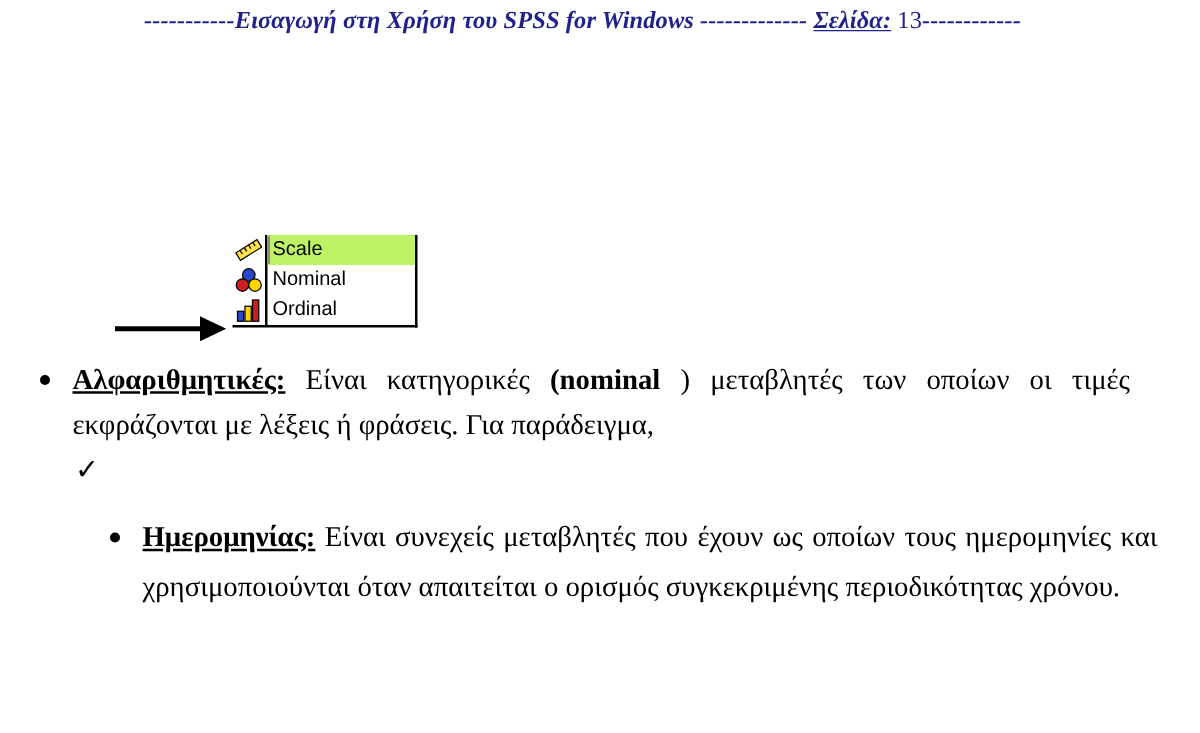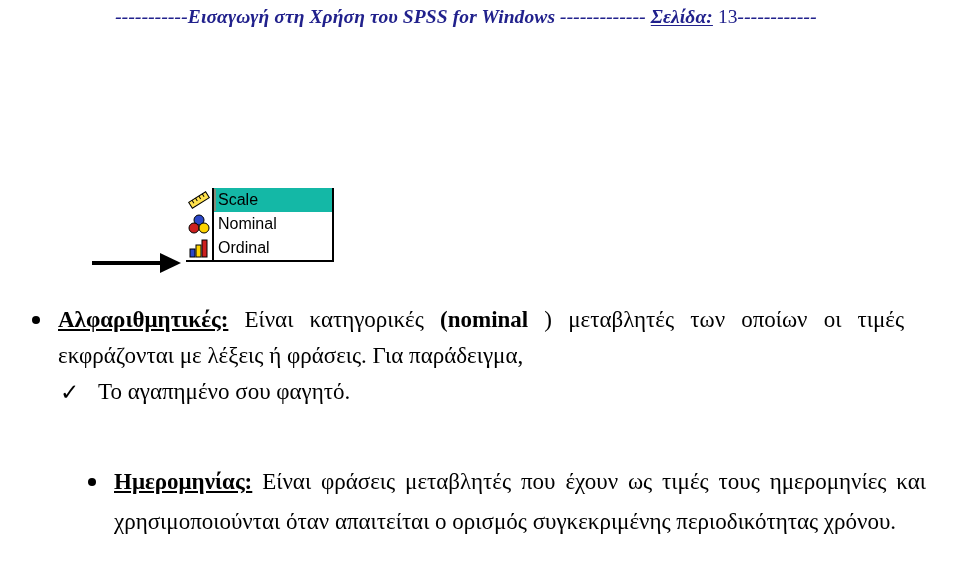--- a/index.html
+++ b/index.html
@@ -124,41 +124,40 @@
     font-size: 16px;
     line-height: 22px;
     color: #000000;
     padding-left: 4px;
     height: 24px;
     display: flex;
     align-items: center;
     white-space: nowrap;
   }
   .measure-row.selected .measure-label {
-    background: #14b8a6;
+    background: #bef264;
   }
   .measure-row.selected .measure-label::before {
     content: "";
     position: absolute;
     left: 28px;
     top: 1px;
     width: 2px;
     height: 22px;
     background: #8a8a78;
   }
 
   .icon-svg { display: block; }
 
   
   .body-text {
     position: absolute;
     left: 0;
     top: 286px;
     width: 960px;
-    margin-top: 16px;
   }
   .para {
     font-size: 23px;
     line-height: 36px;
     text-align: justify;
     color: #000000;
   }
   .bullet-para {
     position: relative;
     margin: 0 56px 0 30px;
@@ -268,24 +267,24 @@
   </div>
 </div>
 
 <div class="body-text">
 
   <div class="para bullet-para">
     <span class="bullet-dot"></span><span class="lead-term">Αλφαριθμητικές:</span><span> Είναι κατηγορικές </span><span class="bold-inline">(nominal </span><span>) μεταβλητές των οποίων οι τιμές εκφράζονται με λέξεις ή φράσεις. Για παράδειγμα,</span>
   </div>
 
   <div class="check-item">
-    <span class="check-mark">✓</span><span>Το αγαπημένο σου φαγητό.</span>
+    <span class="check-mark">✓</span>
   </div>
 
   <div class="spacer-lg"></div>
 
   <div class="date-para">
-    <span class="bullet-dot"></span><span class="lead-term">Ημερομηνίας:</span><span> Είναι φράσεις μεταβλητές που έχουν ως τιμές τους</span>
+    <span class="bullet-dot"></span><span class="lead-term">Ημερομηνίας:</span><span> Είναι συνεχείς μεταβλητές που έχουν ως οποίων τους</span>
     <span>ημερομηνίες και χρησιμοποιούνται όταν απαιτείται ο ορισμός</span>
     <span class="last-line">συγκεκριμένης περιοδικότητας χρόνου.</span>
   </div>
 
 </div>
 
 </body></html>

